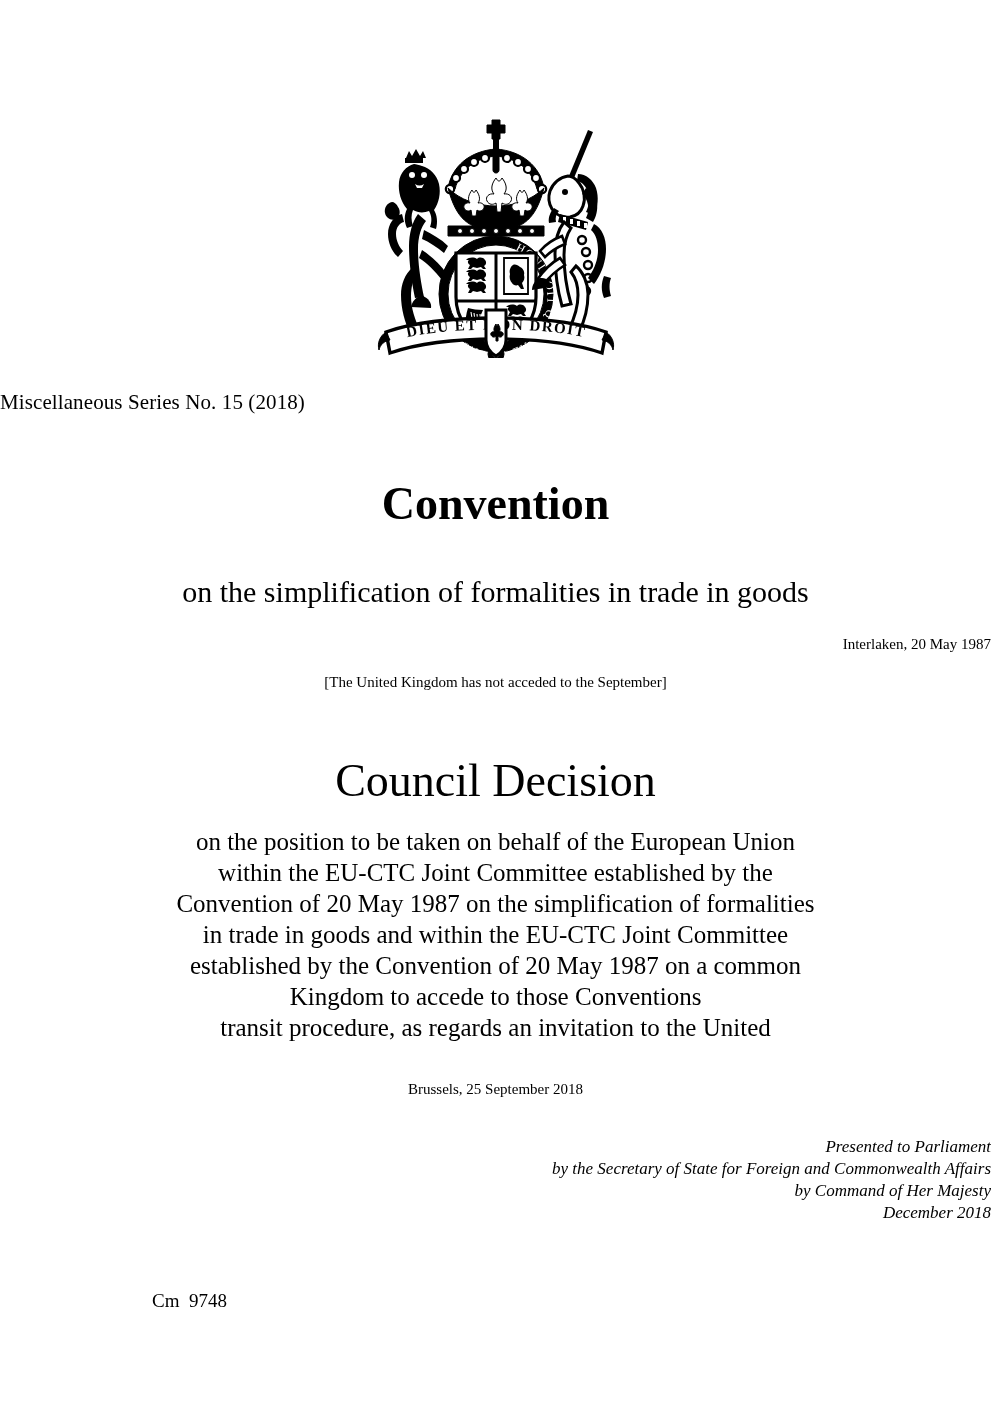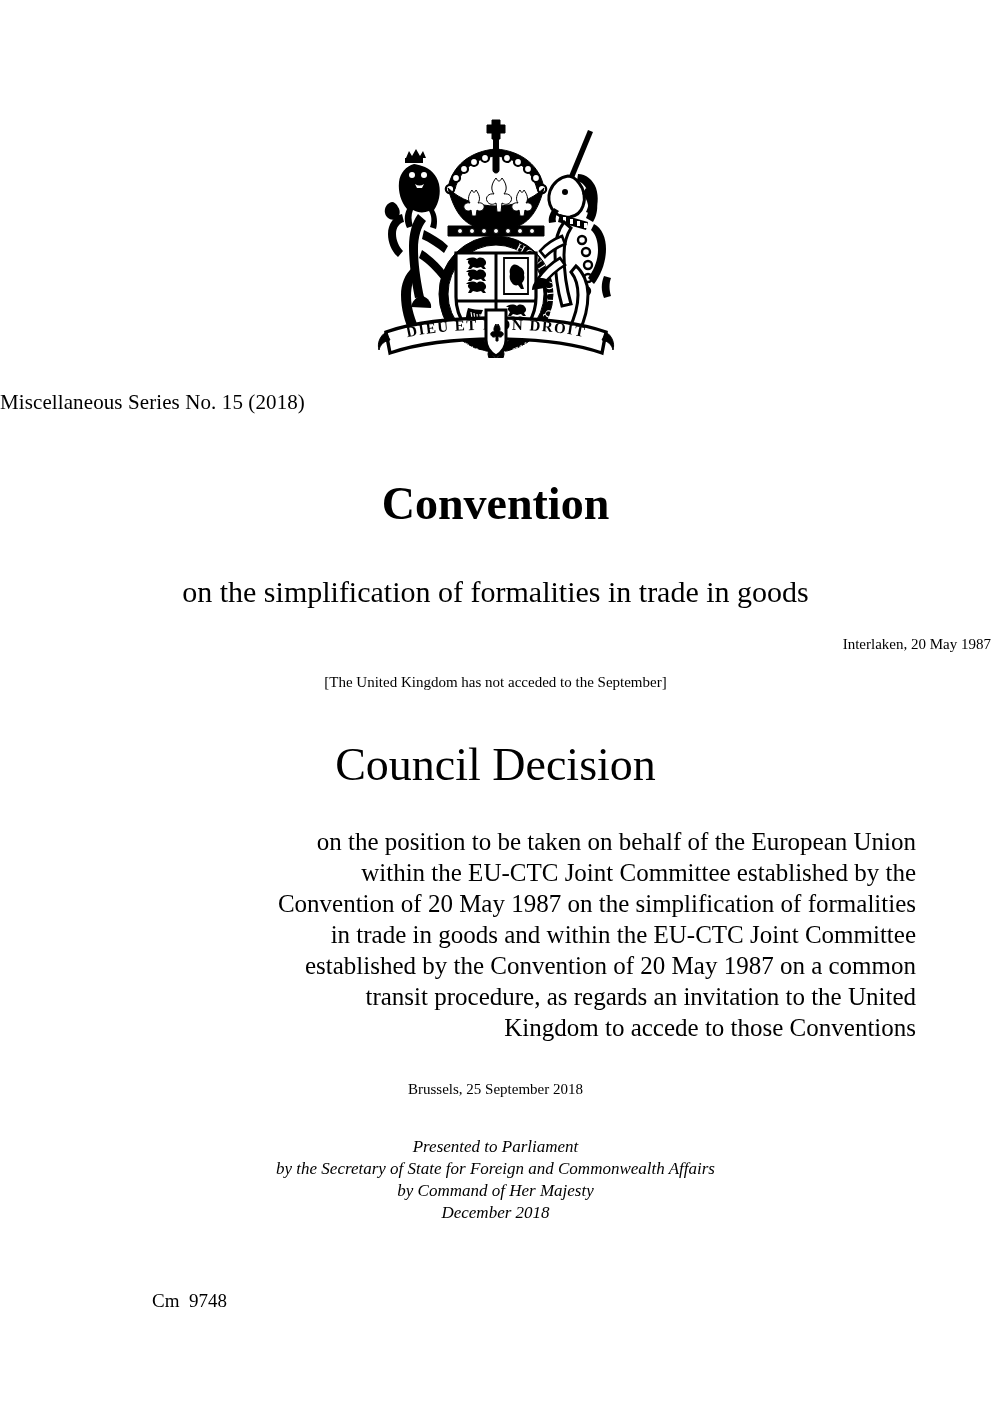--- a/index.html
+++ b/index.html
@@ -97,29 +97,29 @@
 
   .title-main-2 {
     position: absolute;
     top: 738px;
     left: 0;
     right: 0;
     text-align: center;
     font-size: 46px;
     line-height: 54px;
     font-weight: normal;
-    margin: 0;
+    margin: 16px;
   }
 
   .decision-body {
     position: absolute;
     top: 826px;
     left: 0;
     right: 0;
-    text-align: right;
+    text-align: center;
     font-size: 25px;
     line-height: 31px;
     margin: 0;
     padding: 0 75px;
     box-sizing: border-box;
   }
   .decision-body .ln {
     display: block;
     white-space: nowrap;
   }
@@ -132,21 +132,21 @@
     text-align: center;
     font-size: 15px;
     line-height: 20px;
   }
 
   .presented {
     position: absolute;
     top: 1136px;
     left: 0;
     right: 0;
-    text-align: center;
+    text-align: right;
     font-style: italic;
     font-size: 17px;
     line-height: 22px;
   }
   .presented .ln { display: block; white-space: nowrap; }
 
   .cm-number {
     position: absolute;
     top: 1253px;
     left: 152px;
@@ -362,22 +362,22 @@
   <div class="accession-note">[The United Kingdom has not acceded to the September]</div>
 
   <h1 class="title-main-2">Council Decision</h1>
 
   <p class="decision-body">
       <span class="ln">on the position to be taken on behalf of the European Union</span>
       <span class="ln">within the EU-CTC Joint Committee established by the</span>
       <span class="ln">Convention of 20 May 1987 on the simplification of formalities</span>
       <span class="ln">in trade in goods and within the EU-CTC Joint Committee</span>
       <span class="ln">established by the Convention of 20 May 1987 on a common</span>
+      <span class="ln">Kingdom to accede to those Conventions</span>
       <span class="ln">transit procedure, as regards an invitation to the United</span>
-      <span class="ln">Kingdom to accede to those Conventions</span>
     </p>
 
   <div class="place-date-2">Brussels, 25 September 2018</div>
 
   <div class="presented">
       <span class="ln">Presented to Parliament</span>
       <span class="ln">by the Secretary of State for Foreign and Commonwealth Affairs</span>
       <span class="ln">by Command of Her Majesty</span>
       <span class="ln">December 2018</span>
     </div>

